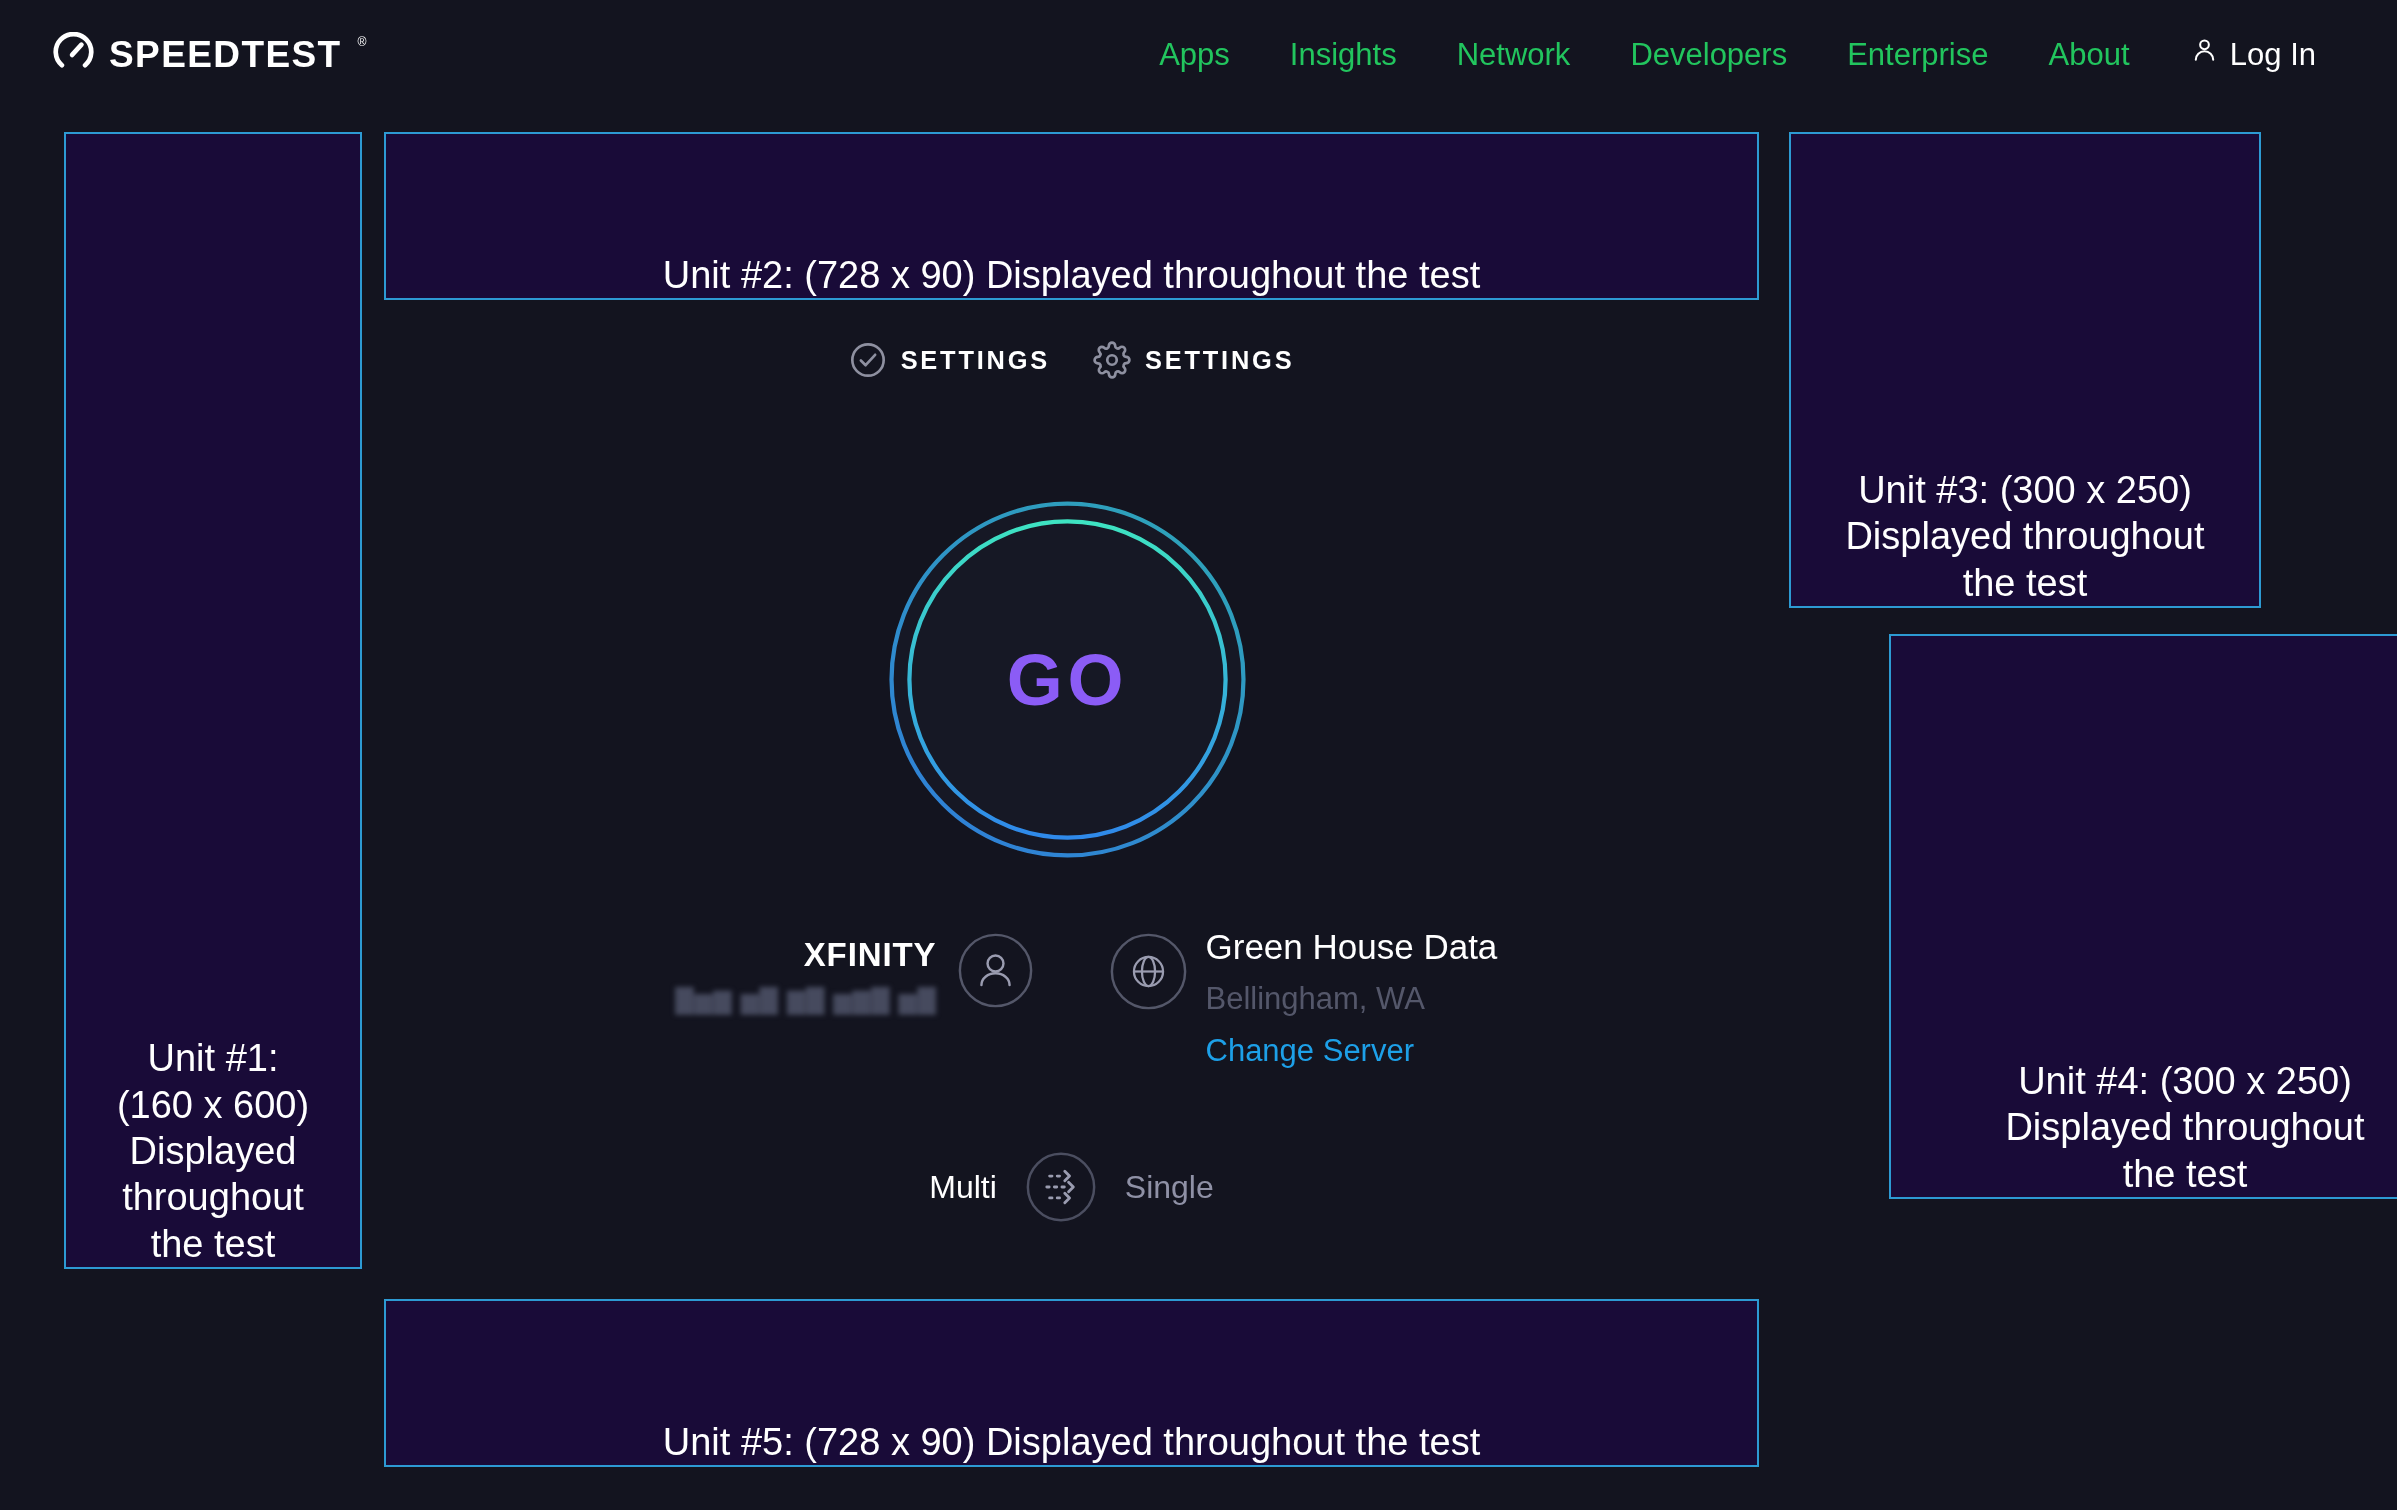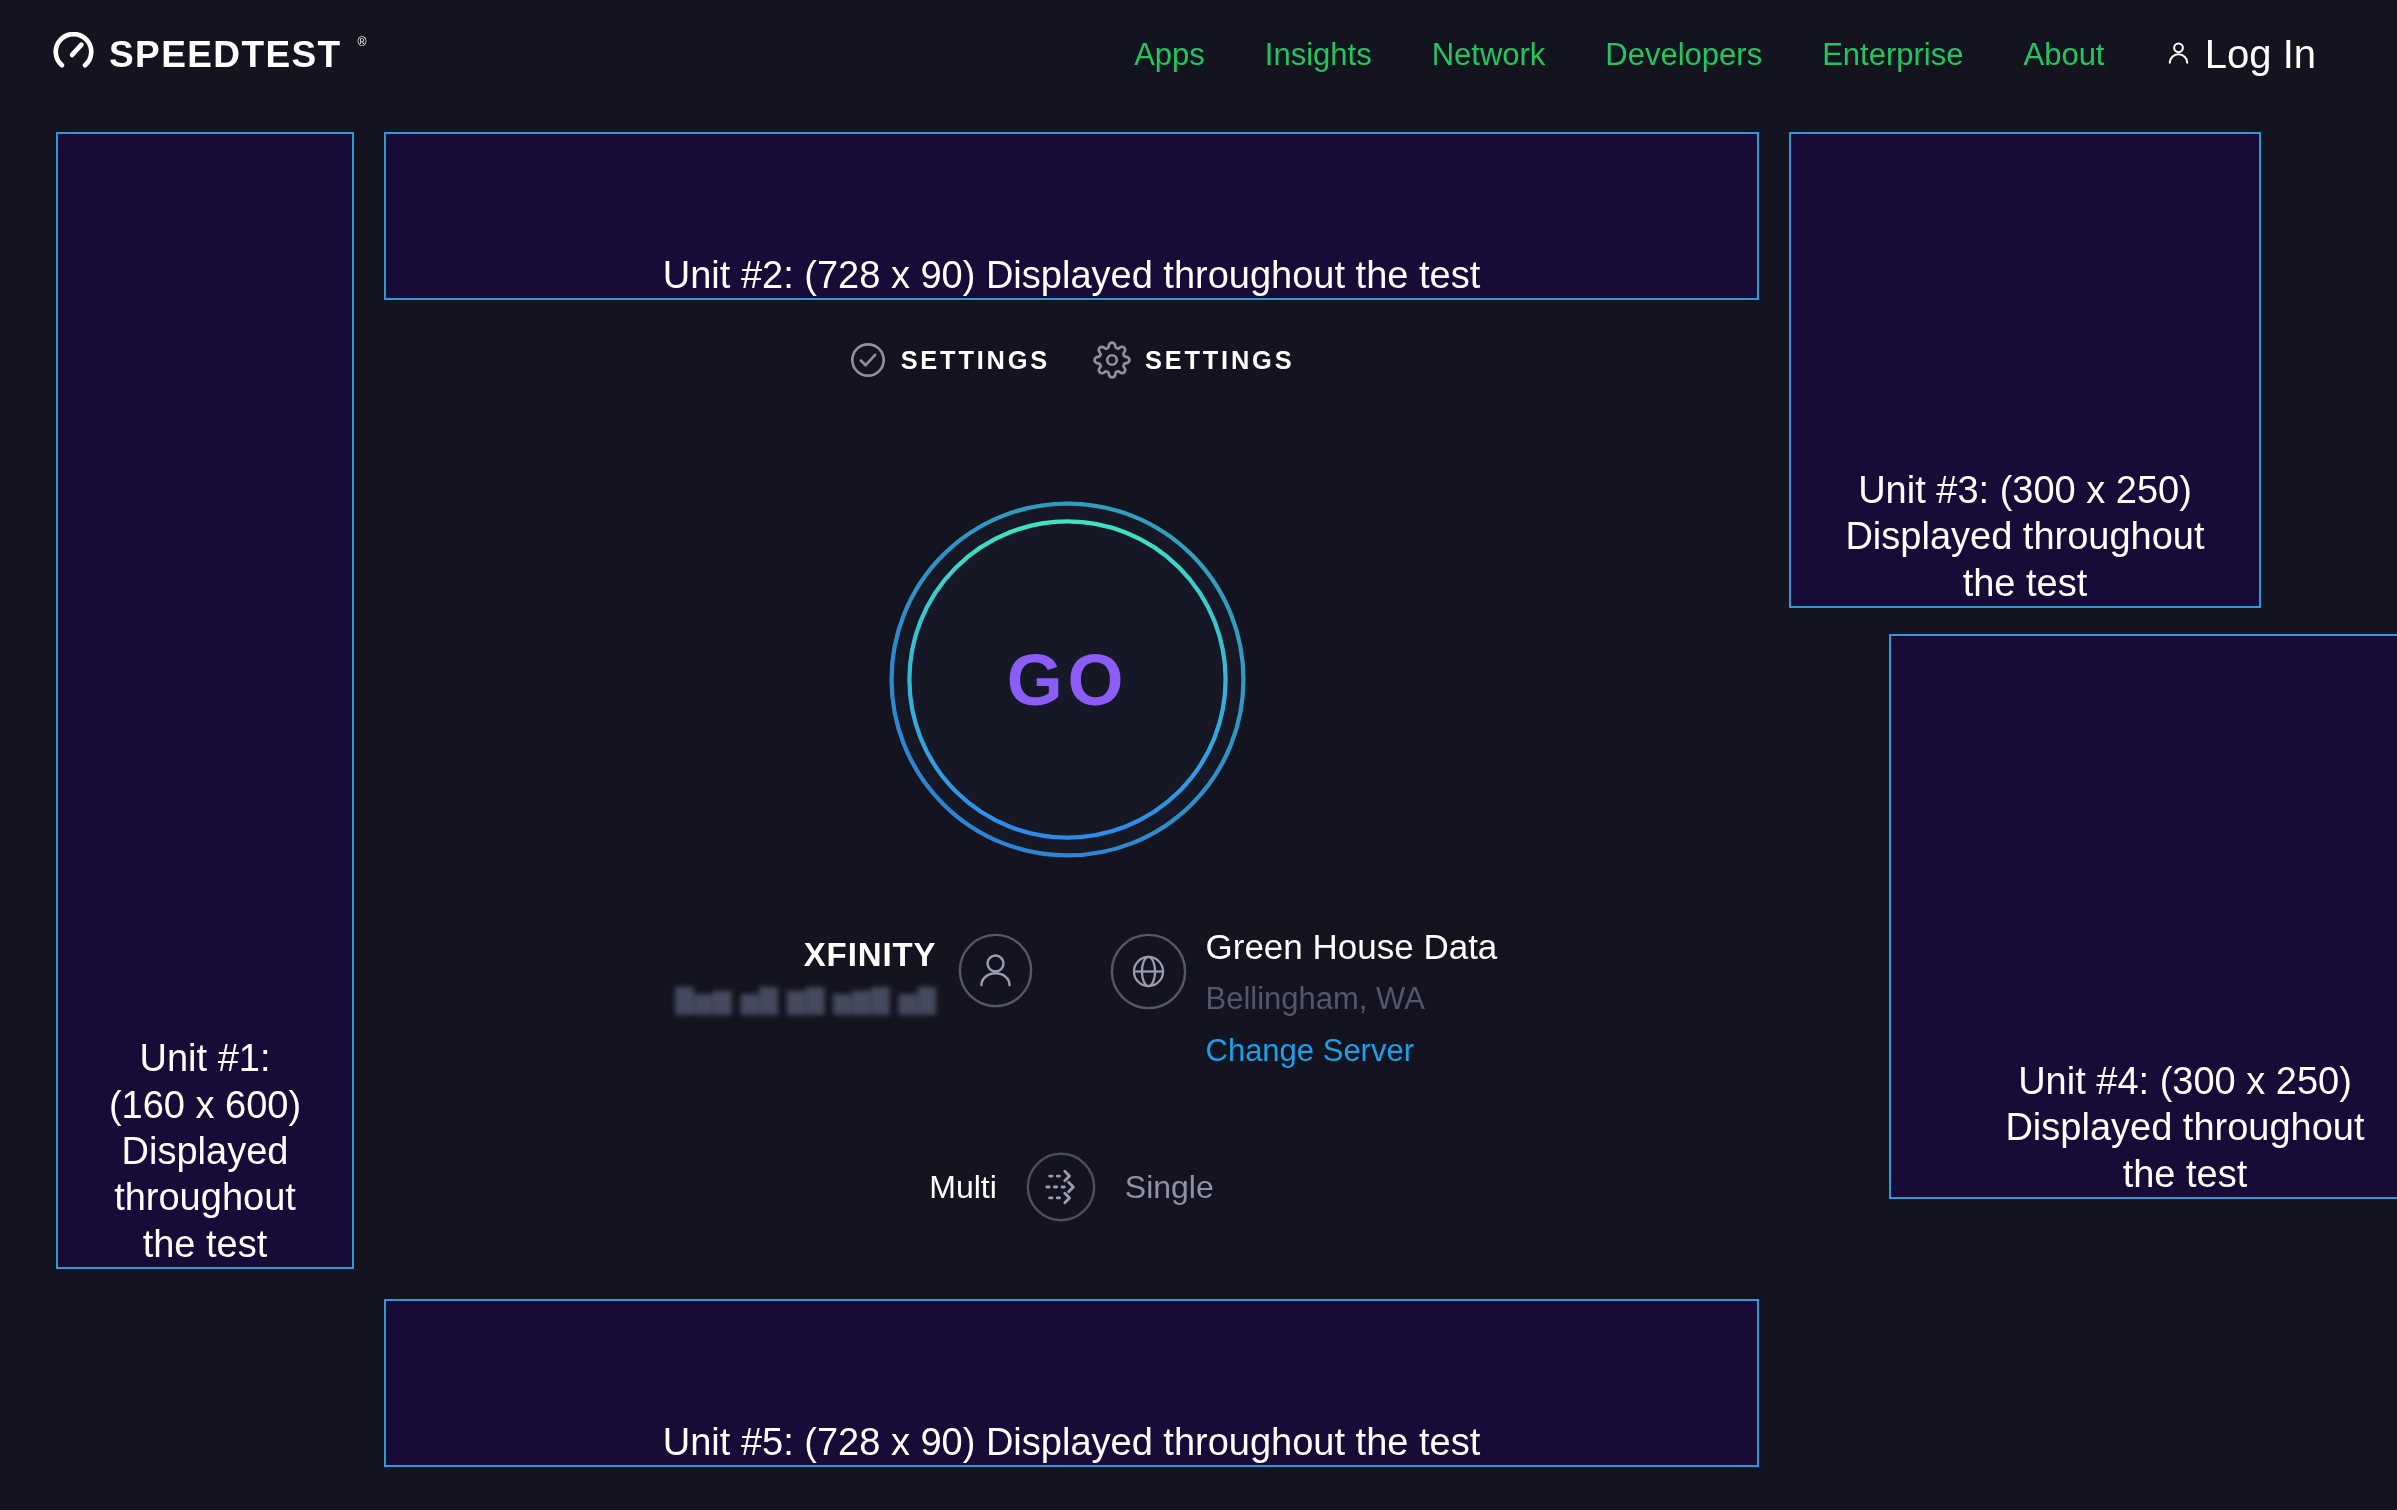--- a/index.html
+++ b/index.html
@@ -7,27 +7,27 @@
         font-family:"Liberation Sans",sans-serif;}
 
   
   .topnav{position:absolute;top:0;left:0;width:100%;height:109px;box-sizing:border-box;
           display:flex;align-items:center;padding:0 81px 0 52px;}
   .brand{display:flex;align-items:center;gap:14px;color:#fff;cursor:pointer;}
   .brand-name{font-size:37px;font-weight:700;letter-spacing:1.4px;}
   .brand-mark{font-size:12.2px;vertical-align:super;position:relative;top:-13px;left:1.9px;}
   .nav-links{margin-left:auto;display:flex;align-items:center;gap:60px;}
   .nav-link{color:#22c55e;font-size:31px;cursor:pointer;white-space:nowrap;}
-  .login{display:flex;align-items:center;gap:11.3px;color:#fff;font-size:40px;cursor:pointer;justify-content:space-between;}
+  .login{display:flex;align-items:center;gap:11.3px;color:#fff;font-size:31px;cursor:pointer;justify-content:space-between;}
 
   
   .ad{position:absolute;background:#190b38;border:2.8px solid #2d9ad3;box-sizing:border-box;
       display:flex;flex-direction:column;align-items:center;justify-content:flex-end;
       text-align:center;color:#fff;font-size:38px;line-height:1.22;}
-  .ad-1{left:56px;  top:132px;  width:298px;  height:1137px;}
+  .ad-1{left:64px;  top:132px;  width:298px;  height:1137px;}
   .ad-2{left:384px; top:132px;  width:1375px; height:168px;}
   .ad-3{left:1789px;top:132px;  width:472px;  height:476px;}
   .ad-4{left:1889px;top:634px;  width:572px;  height:565px;padding-left:20px;}
   .ad-5{left:384px; top:1299px; width:1375px; height:168px;}
 
   
   .tabs{position:absolute;left:384px;top:341px;width:1375px;display:flex;justify-content:center;gap:43px;}
   .tab{display:flex;align-items:center;gap:14px;color:#fff;font-weight:700;font-size:25.4px;
        letter-spacing:2.8px;cursor:pointer;}
   .tab svg{display:block;}

